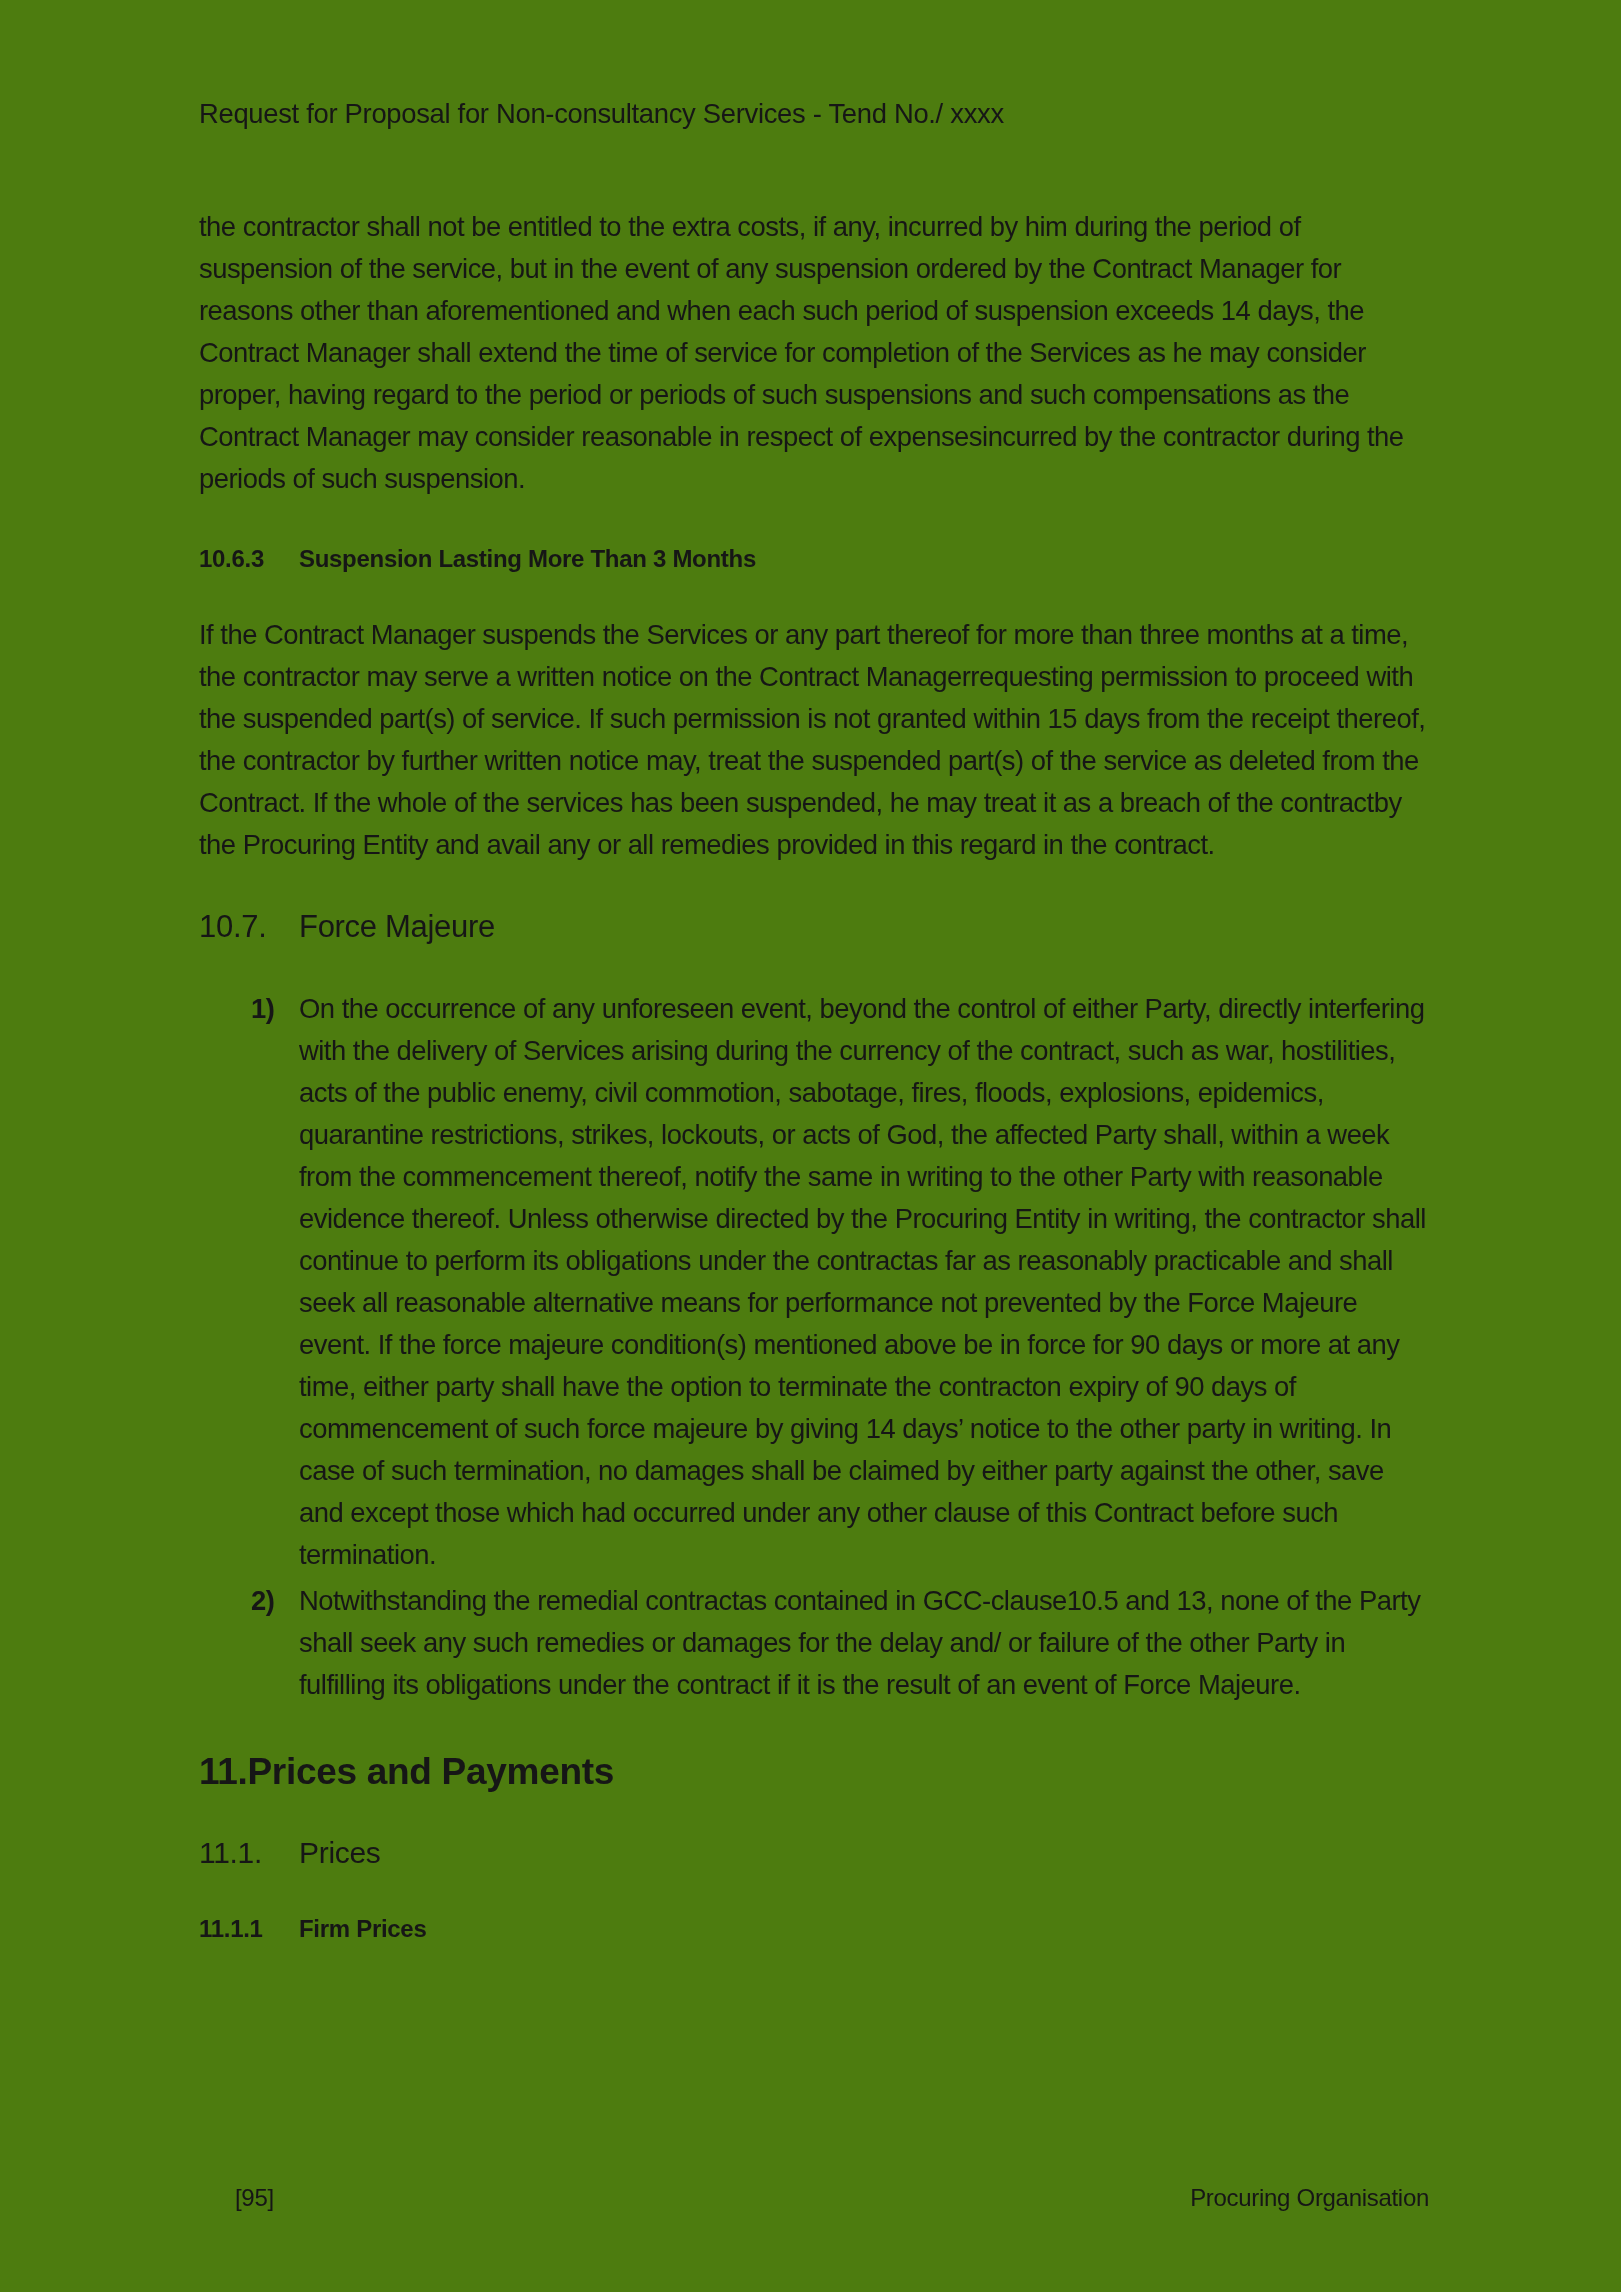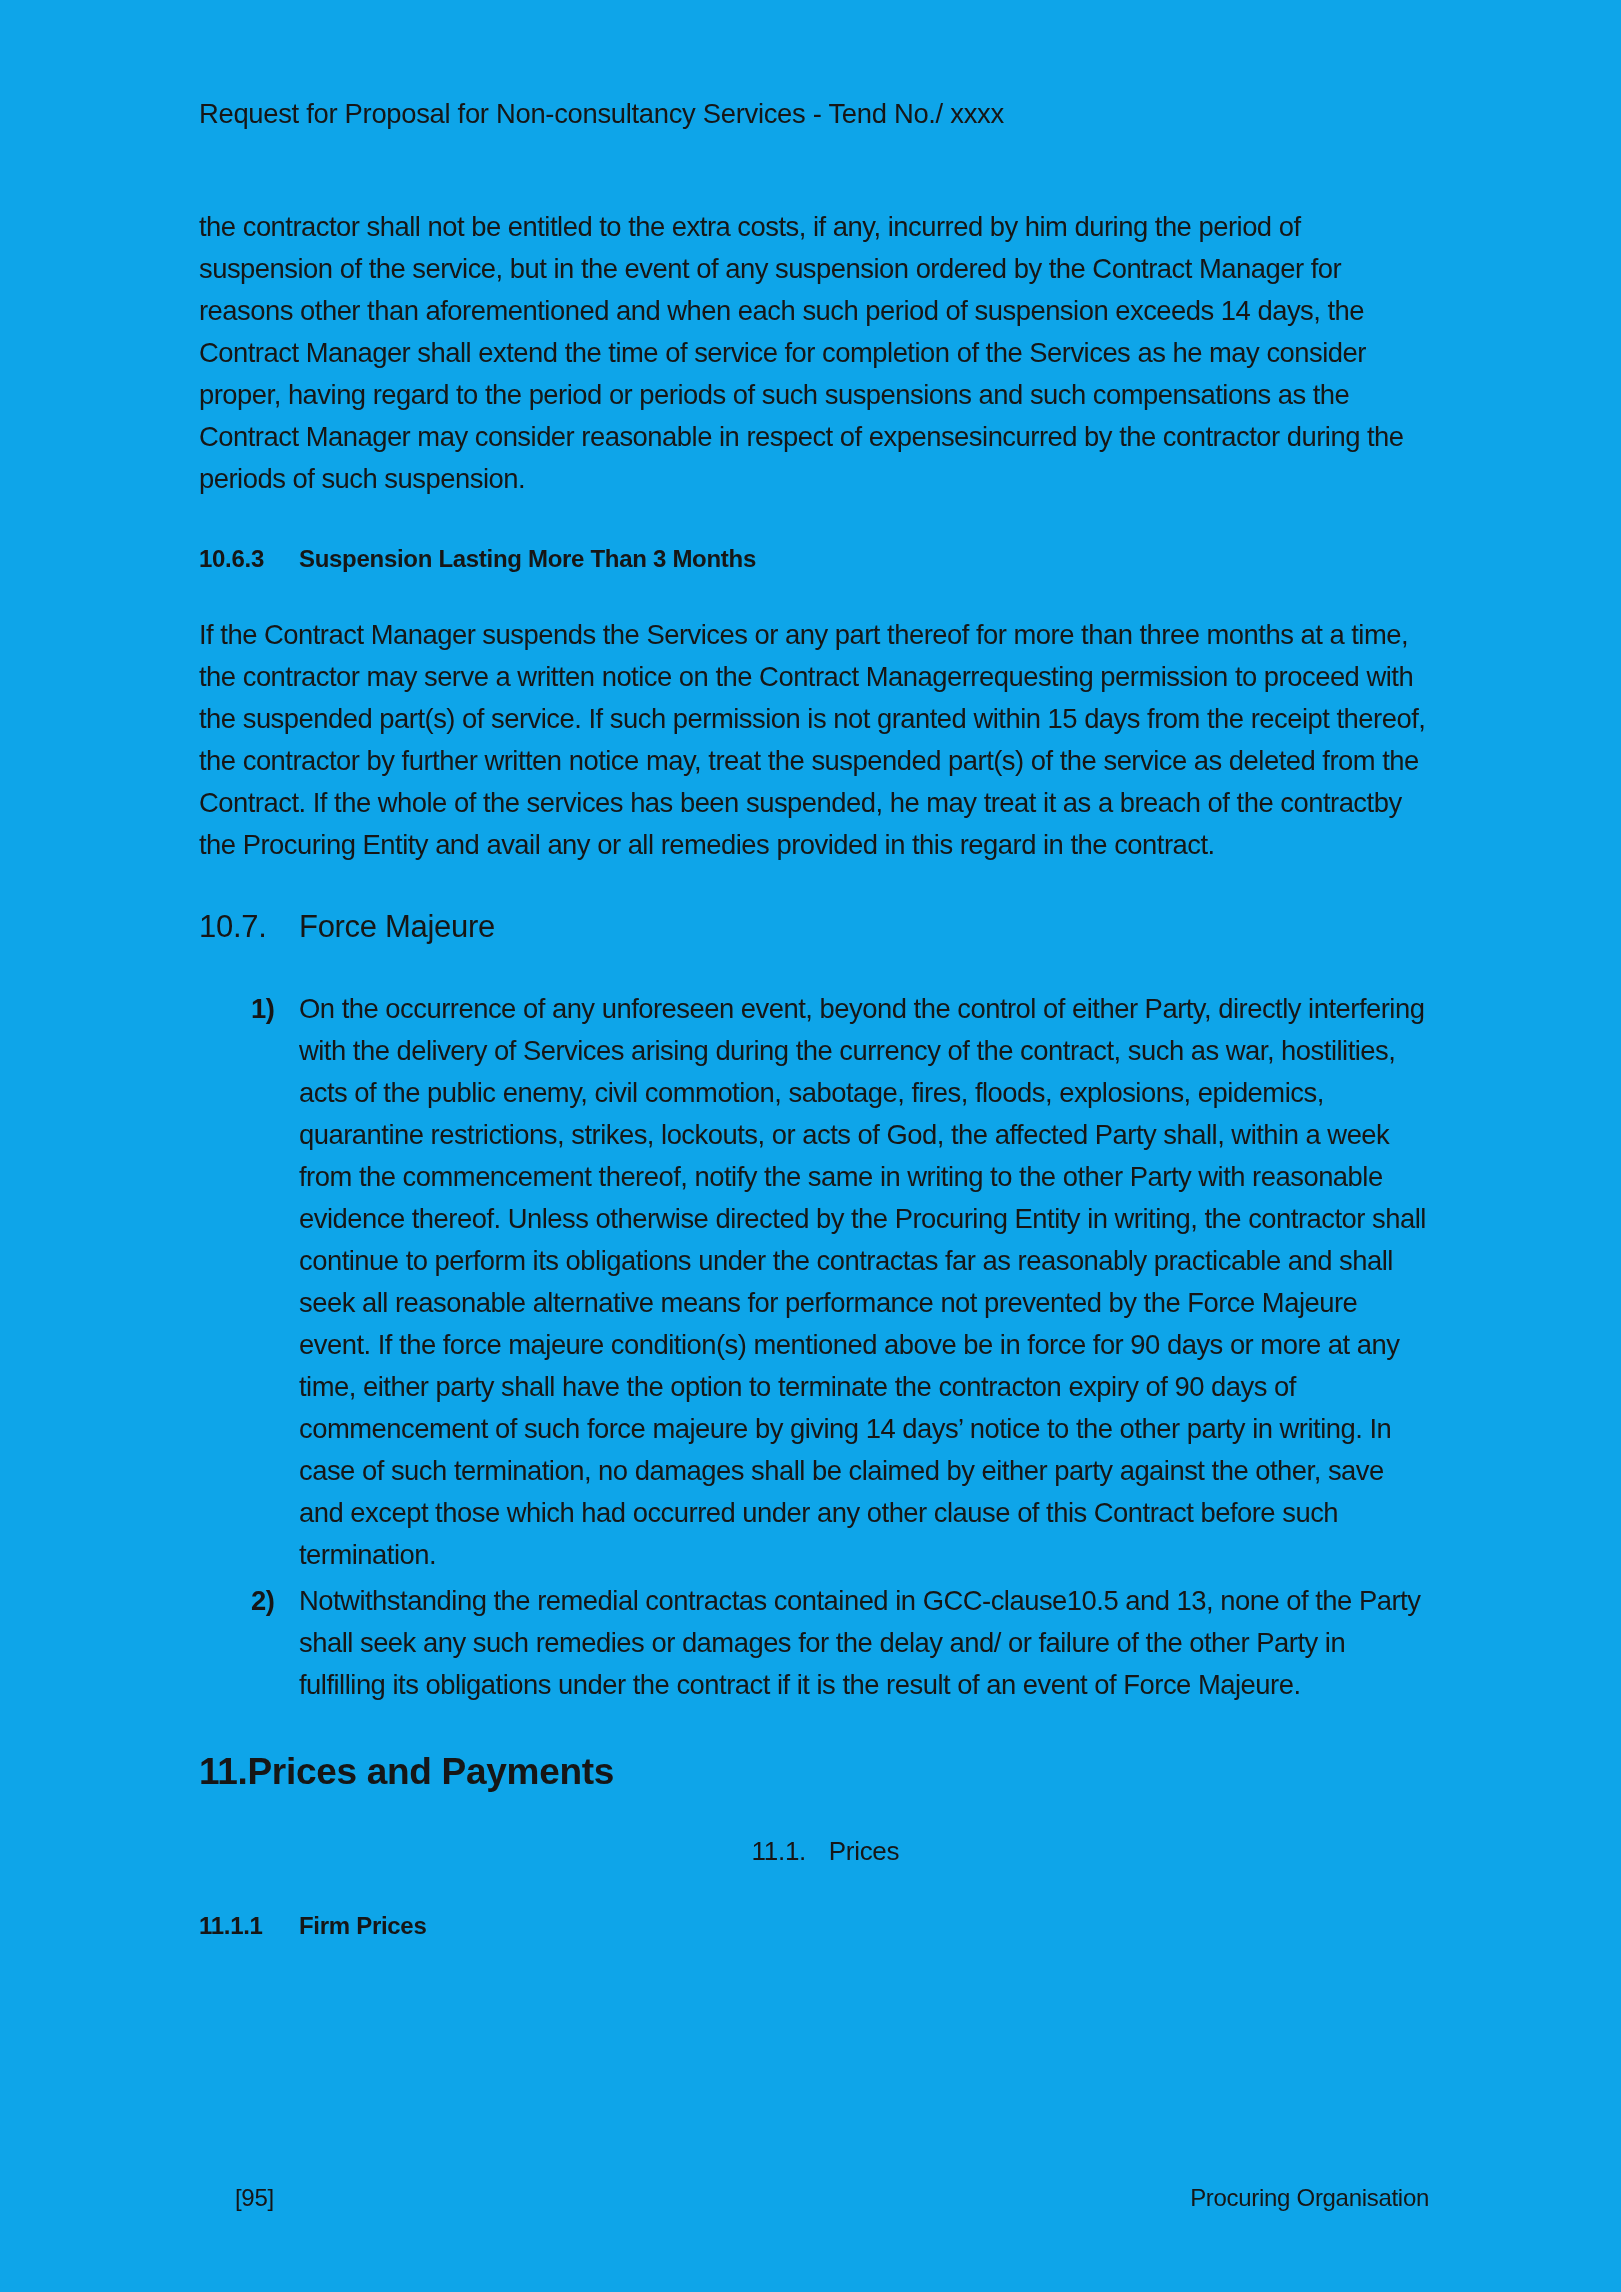--- a/index.html
+++ b/index.html
@@ -2,21 +2,21 @@
 <html><head>
 <meta charset="utf-8">
 <style>
   * { box-sizing: border-box; }
   html, body { margin: 0; padding: 0; background: #e9e9e9; }
   .page {
     position: relative;
     width: 1621px;
     height: 2293px;
     margin: 0 auto;
-    background: #0ea5e9;
+    background: #4d7c0f;
     overflow: hidden;
     font-family: "Liberation Sans", sans-serif;
     color: #161616;
     padding: 98px 192px 0 199px;
   }
   .header {
     font-size: 27.4px;
     letter-spacing: -0.3px;
     margin-bottom: 76px;
   }
@@ -99,21 +99,21 @@
       <div class="fm-text">On the occurrence of any unforeseen event, beyond the control of either Party, directly interfering with the delivery of Services arising during the currency of the contract, such as war, hostilities, acts of the public enemy, civil commotion, sabotage, fires, floods, explosions, epidemics, quarantine restrictions, strikes, lockouts, or acts of God, the affected Party shall, within a week from the commencement thereof, notify the same in writing to the other Party with reasonable evidence thereof. Unless otherwise directed by the Procuring Entity in writing, the contractor shall continue to perform its obligations under the contractas far as reasonably practicable and shall seek all reasonable alternative means for performance not prevented by the Force Majeure event. If the force majeure condition(s) mentioned above be in force for 90 days or more at any time, either party shall have the option to terminate the contracton expiry of 90 days of commencement of such force majeure by giving 14 days’ notice to the other party in writing. In case of such termination, no damages shall be claimed by either party against the other, save and except those which had occurred under any other clause of this Contract before such termination.</div>
     </div>
     <div class="fm-item">
       <span class="fm-marker">2)</span>
       <div class="fm-text">Notwithstanding the remedial contractas contained in GCC-clause10.5 and 13, none of the Party shall seek any such remedies or damages for the delay and/ or failure of the other Party in fulfilling its obligations under the contract if it is the result of an event of Force Majeure.</div>
     </div>
   </div>
 
   <h1 class="h-chapter">11.Prices and Payments</h1>
 
-  <h2 class="h-section" style="font-size:26px;text-align:center;">
+  <h2 class="h-section" style="font-size:30px;">
     <span class="h-num">11.1.</span><span class="h-text">Prices</span>
   </h2>
 
   <h3 class="h-sub">
     <span class="h-num">11.1.1</span><span class="h-text">Firm Prices</span>
   </h3>
 
 
   <div class="footer">
     <span>[95]</span>

